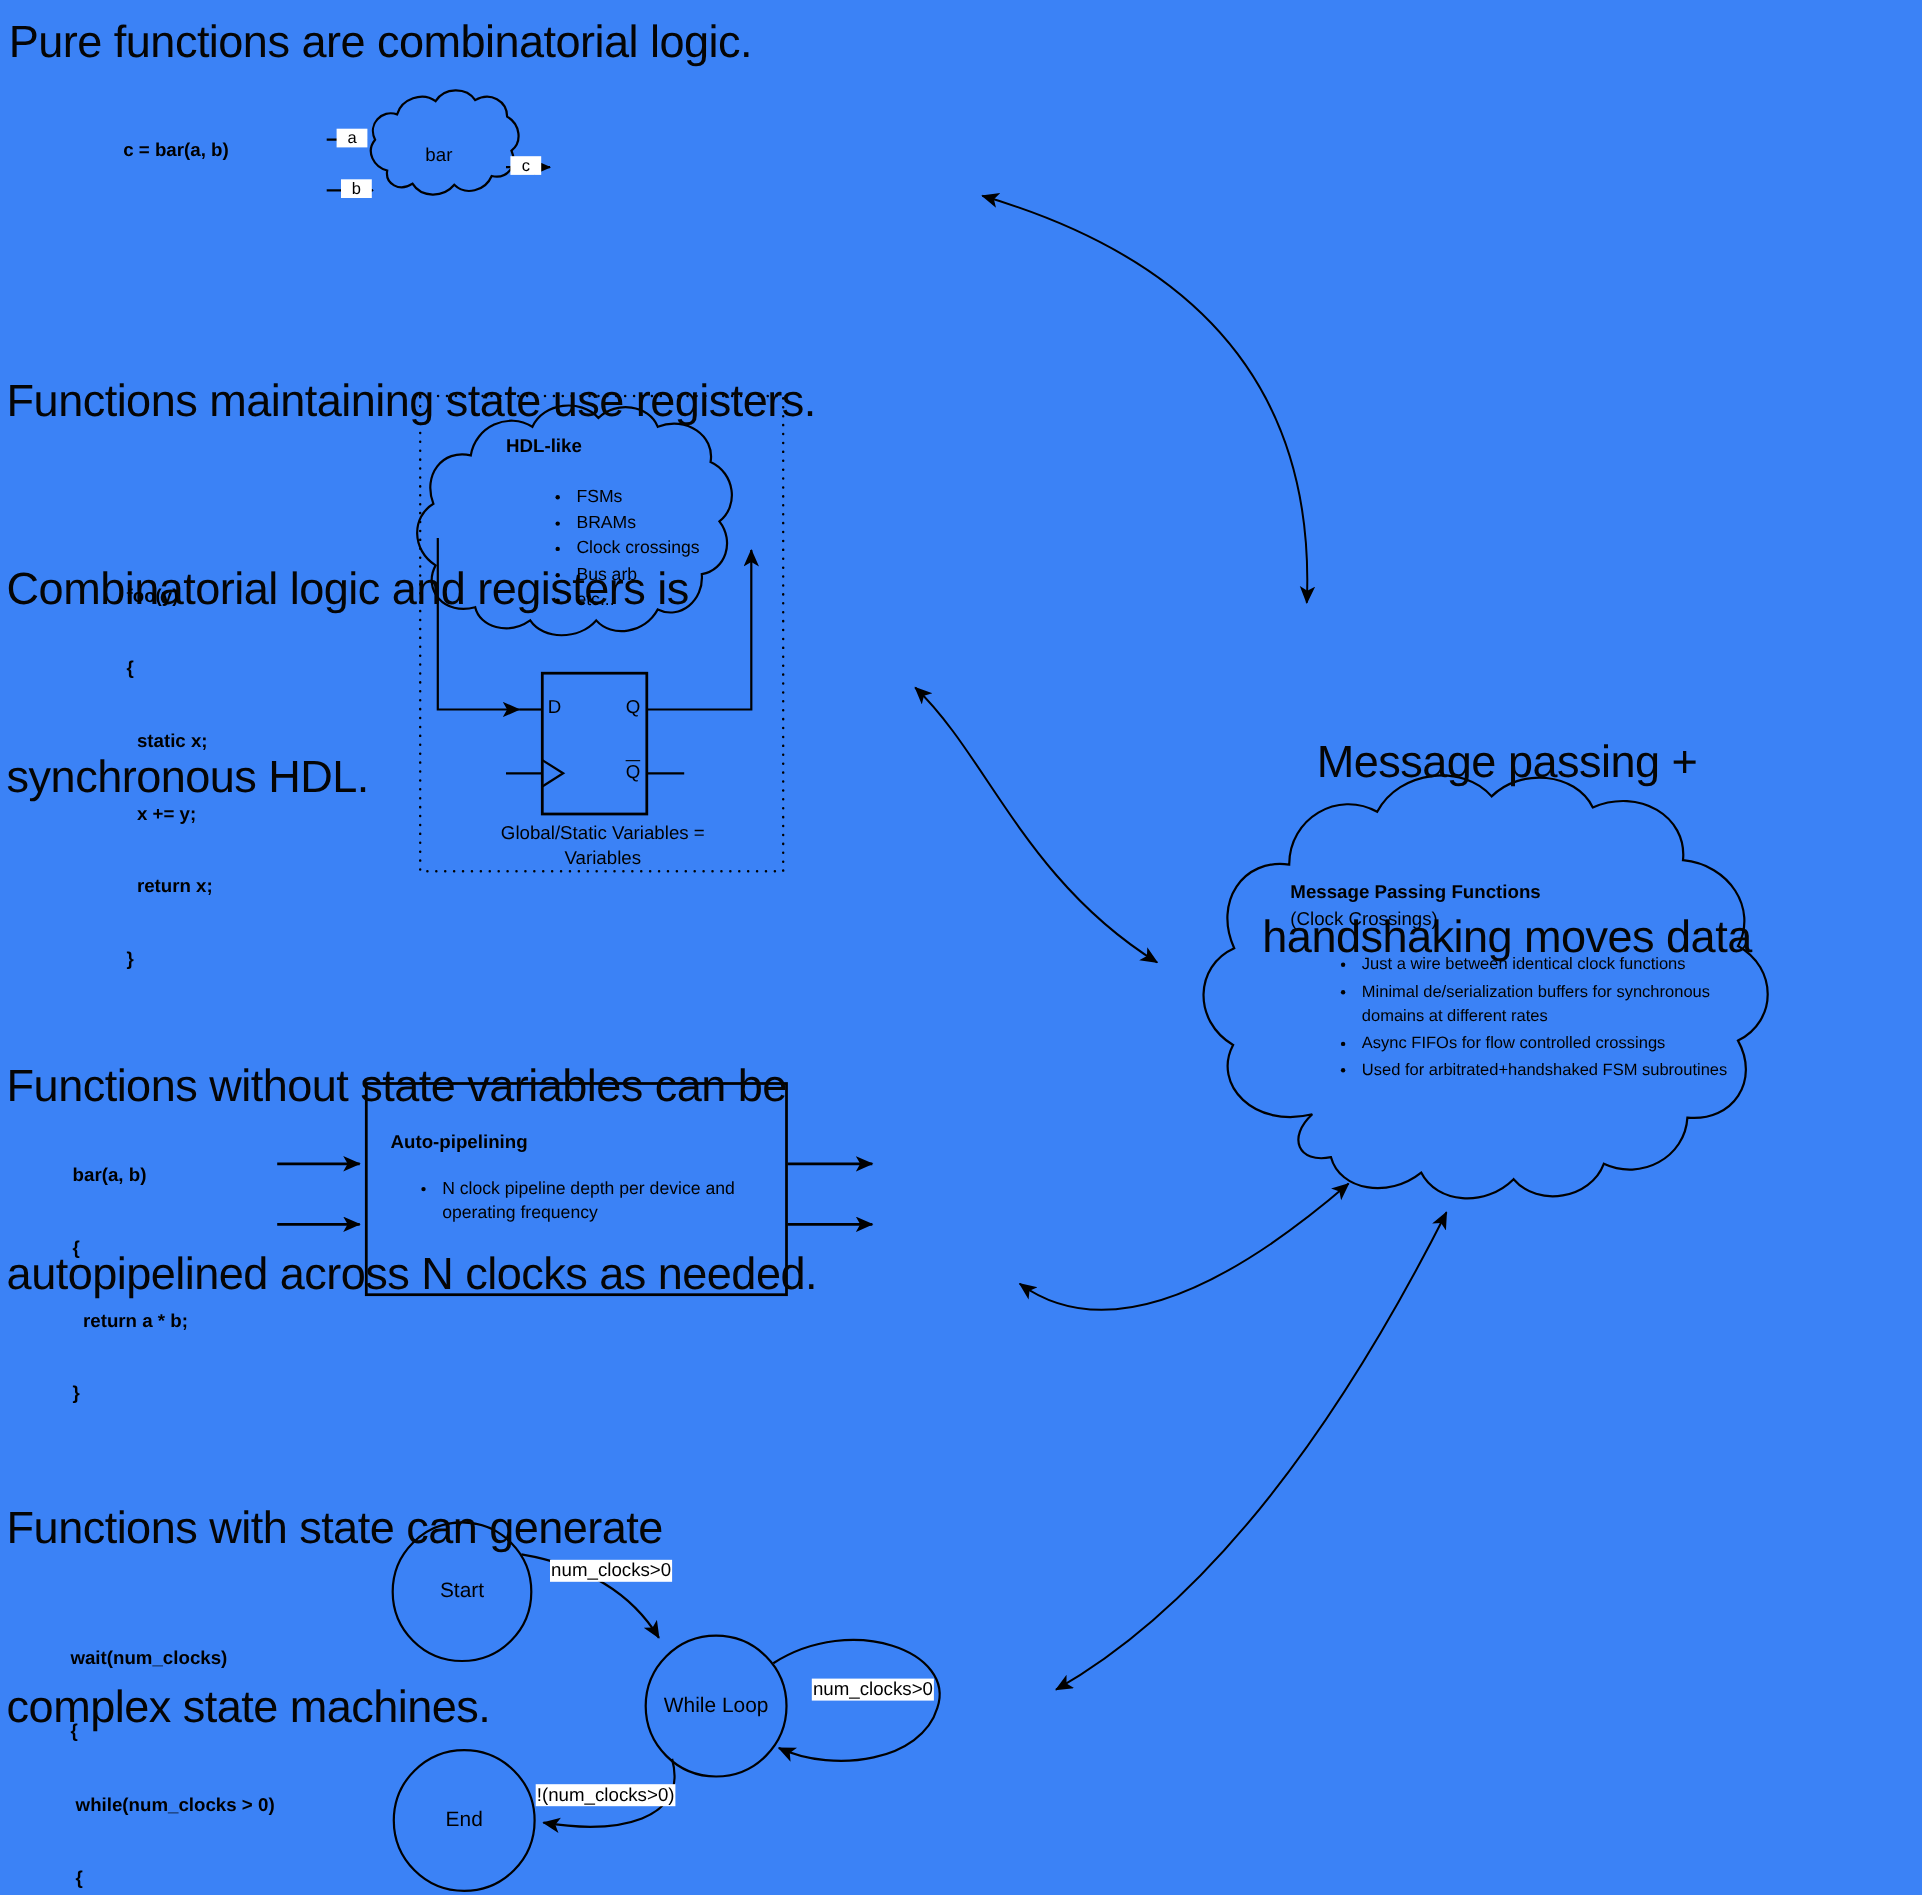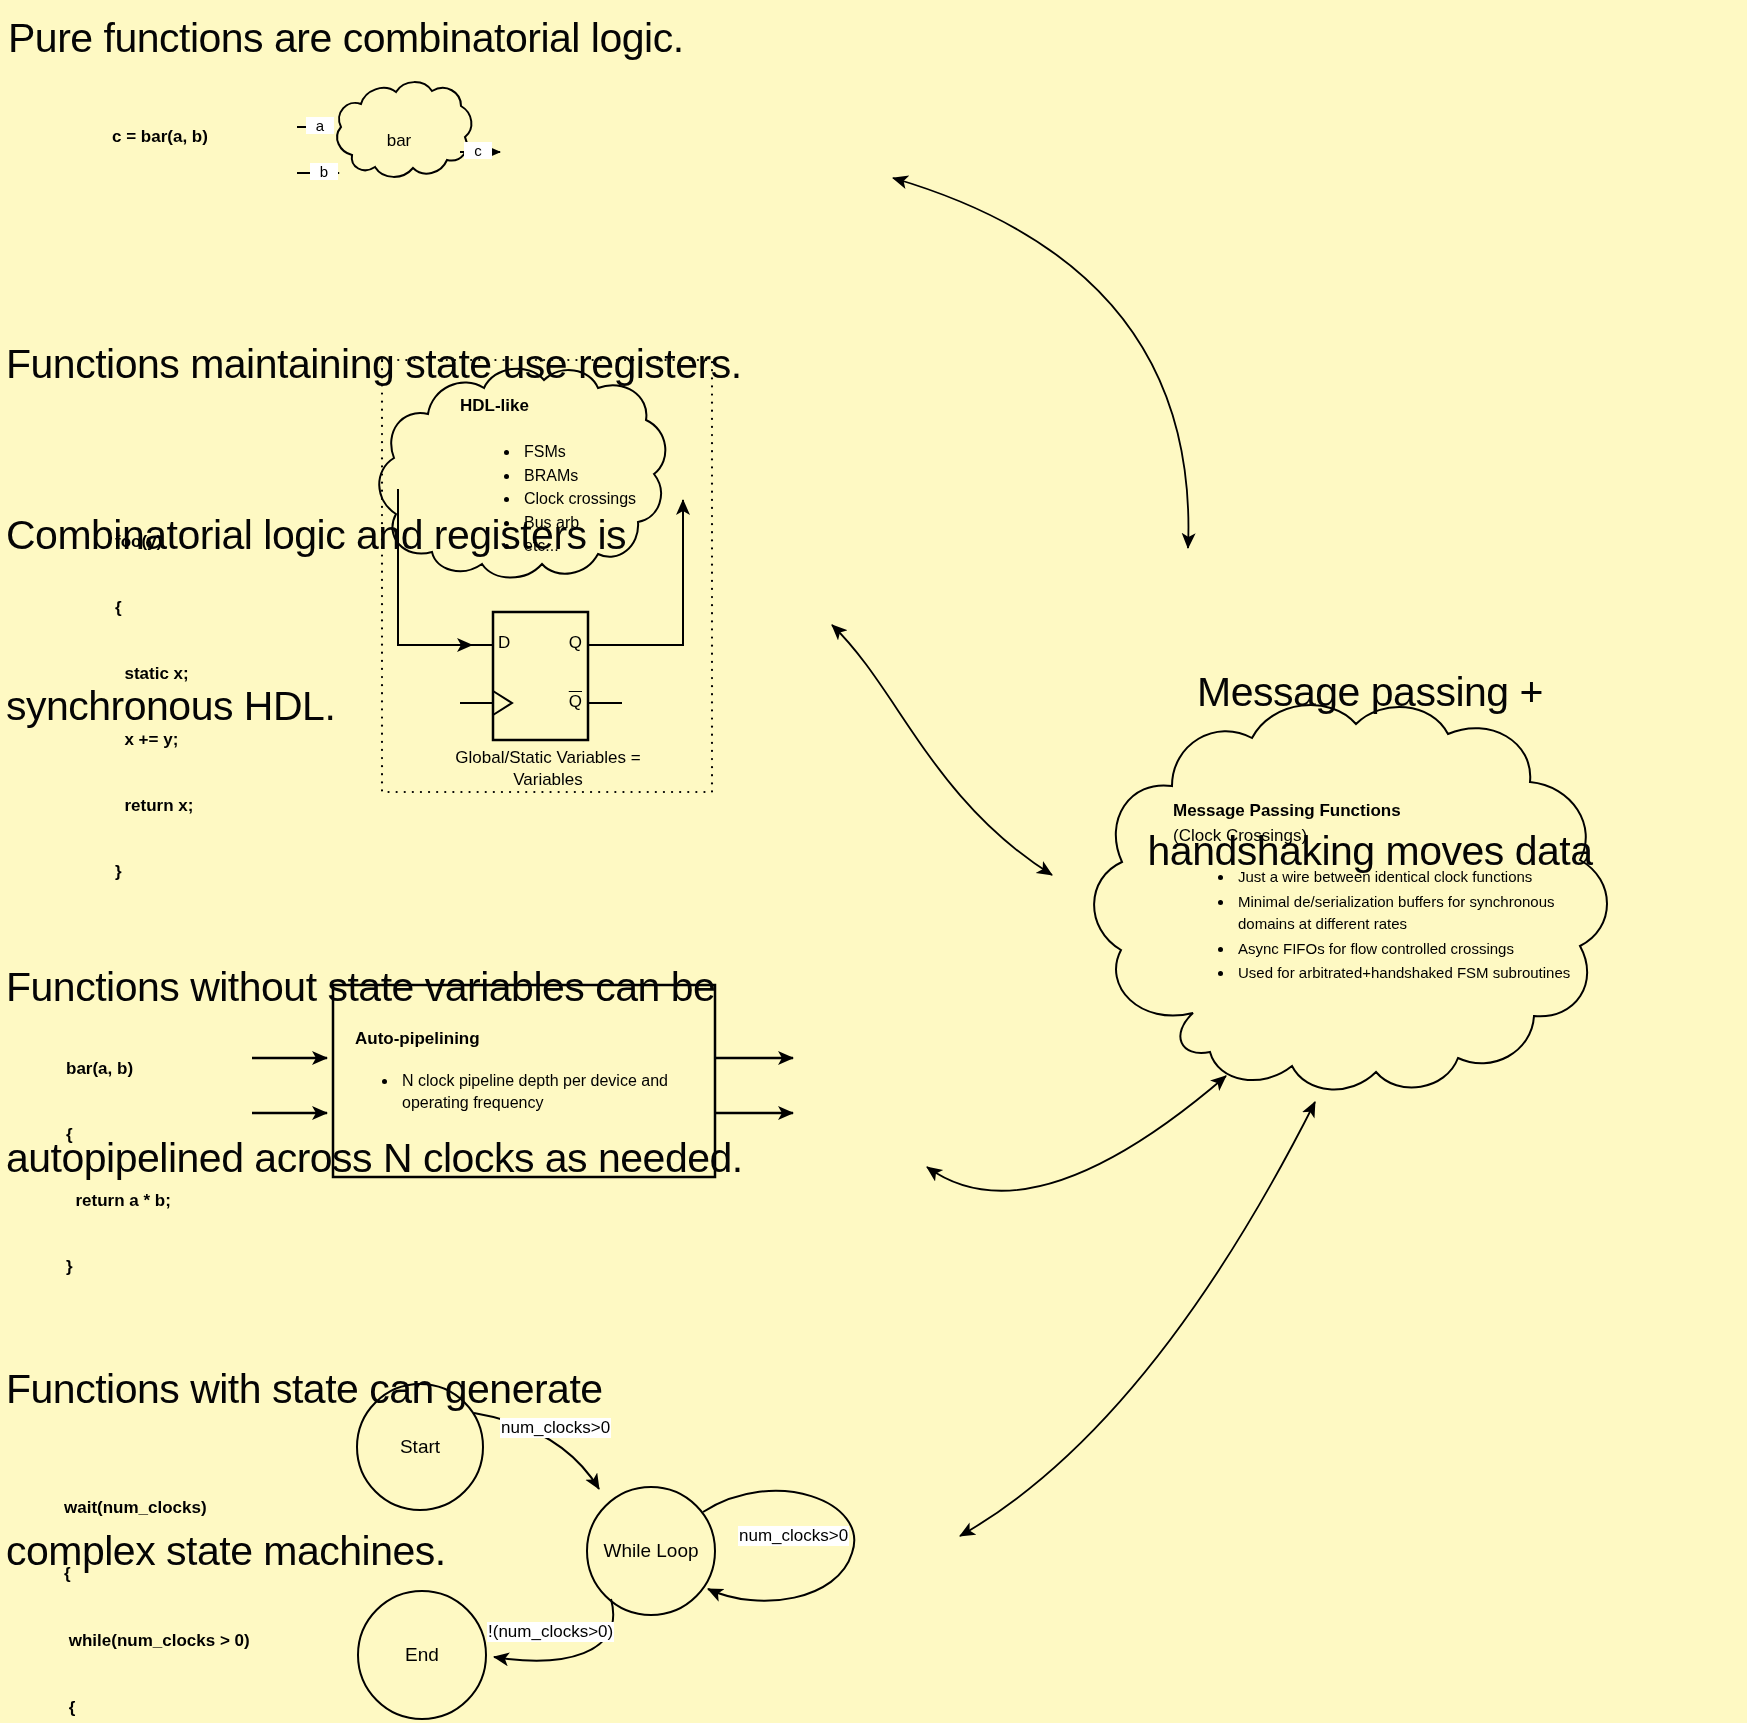--- a/index.html
+++ b/index.html
@@ -1,16 +1,16 @@
 <!DOCTYPE html>
 <html><head>
 <meta charset="utf-8">
 <style>
   html,body{margin:0;padding:0;background:#fff;}
-  #canvas{position:relative;width:1747px;height:1723px;background:#fef9c3;overflow:hidden;
+  #canvas{position:relative;width:1747px;height:1723px;background:#3b82f6;overflow:hidden;
           font-family:"Liberation Sans","DejaVu Sans",sans-serif;color:#000;}
   #shapes{position:absolute;left:0;top:0;z-index:1;}
   .txt{position:absolute;z-index:2;}
   .h{font-size:41px;font-weight:400;line-height:57px;letter-spacing:-0.5px;color:#050505;white-space:pre;}
   .code{font-size:17px;font-weight:700;line-height:22px;white-space:pre;}
   .codeline{display:block;white-space:pre;}
   .lbl{font-size:17px;}
   .small-io{font-size:15px;font-weight:400;background:#fff;padding:0 2px;text-align:center;}
   .cloudtitle{font-size:17px;font-weight:700;}
   .cloudsub{font-size:17px;font-weight:400;}

